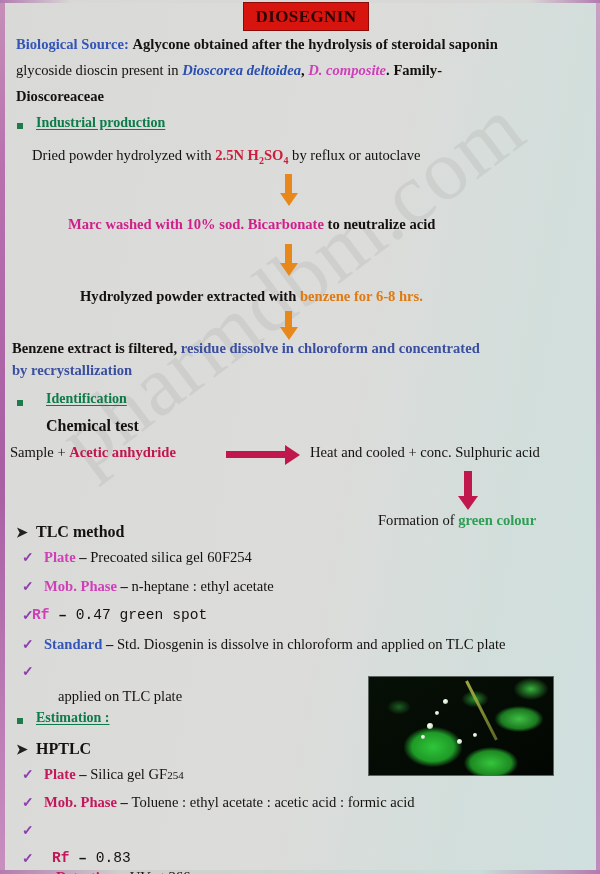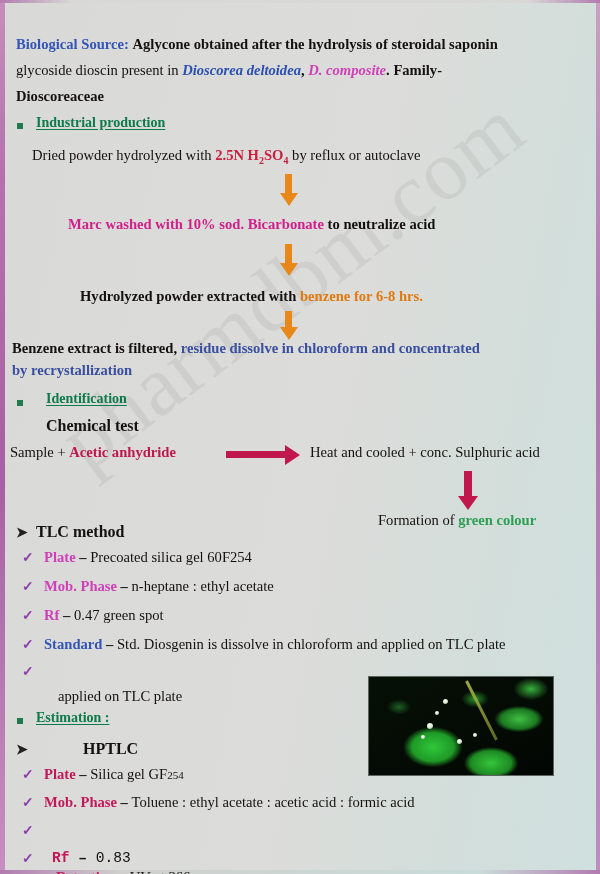--- a/index.html
+++ b/index.html
@@ -172,20 +172,23 @@
 <div class="slide">
   <div class="edge-left"></div>
   <div class="edge-right"></div>
   <div class="edge-top"></div>
   <div class="edge-bottom"></div>
 
   <div class="watermark">pharmdbm.com</div>
 
   <div class="content">
 
+    <div class="title-box">
+      <span class="ttl">DIOSEGNIN</span>
+    </div>
 
     <div class="line" style="left:16px; top:36px; width:572px;">
       <span class="b c-blue2">Biological Source:</span>
       <span class="b">Aglycone obtained after the hydrolysis of steroidal saponin</span>
     </div>
     <div class="line" style="left:16px; top:62px; width:572px;">
       <span>glycoside dioscin present in </span><span class="b i c-blue">Dioscorea deltoidea</span><span class="b">, </span><span class="b i c-magenta">D. composite</span><span class="b">.</span>
       <span class="b">Family-</span>
     </div>
     <div class="line b" style="left:16px; top:88px;">Dioscoreaceae</div>
@@ -256,21 +259,21 @@
     <div class="line" style="left:44px; top:549px;">
       <span class="b c-magenta">Plate</span><span class="b"> – </span><span>Precoated silica gel 60F254</span>
     </div>
 
     <div class="check" style="left:22px; top:578px;">✓</div>
     <div class="line" style="left:44px; top:578px;">
       <span class="b c-magenta">Mob. Phase</span><span class="b"> – </span><span>n-heptane : ethyl acetate</span>
     </div>
 
     <div class="check" style="left:22px; top:607px;">✓</div>
-    <div class="line" style="left:44px; top:607px;">
+    <div class="line" style="left:32px; top:607px;font-family:Liberation Mono, monospace;">
       <span class="b c-magenta">Rf</span><span class="b"> – </span><span>0.47 green spot</span>
     </div>
 
     <div class="check" style="left:22px; top:636px;">✓</div>
     <div class="line" style="left:44px; top:636px; width:560px; white-space:nowrap;">
       <span class="b c-blue2">Standard</span><span class="b"> – </span><span>Std. Diosgenin is dissolve in chloroform and applied on TLC plate</span>
     </div>
 
     <div class="check" style="left:22px; top:663px;">✓</div>
     <div class="line" style="left:58px; top:688px;text-align:right;">applied  on TLC plate</div>
@@ -282,21 +285,21 @@
       <div class="drop" style="left:58px; top:46px; width:6px; height:6px;"></div>
       <div class="drop" style="left:52px; top:58px; width:4px; height:4px;"></div>
       <div class="drop" style="left:88px; top:62px; width:5px; height:5px;"></div>
       <div class="drop" style="left:104px; top:56px; width:4px; height:4px;"></div>
     </div>
 
     <div class="sq-bullet" style="left:17px; top:718px;"></div>
     <div class="head" style="left:36px; top:710px;">Estimation :</div>
 
     <div class="chev" style="left:16px; top:741px;">➤</div>
-    <div class="line b" style="left:36px; top:740px; font-size:16px;margin-left:47px;">HPTLC</div>
+    <div class="line b" style="left:36px; top:740px; font-size:16px;">HPTLC</div>
 
     <div class="check" style="left:22px; top:766px;">✓</div>
     <div class="line" style="left:44px; top:766px;">
       <span class="b c-dkpink">Plate</span><span class="b"> – </span><span>Silica gel GF</span><span style="font-size:11px">254</span>
     </div>
 
     <div class="check" style="left:22px; top:794px;">✓</div>
     <div class="line" style="left:44px; top:794px;">
       <span class="b c-dkpink">Mob. Phase</span><span class="b"> – </span><span>Toluene  : ethyl acetate : acetic acid : formic acid</span>
     </div>

